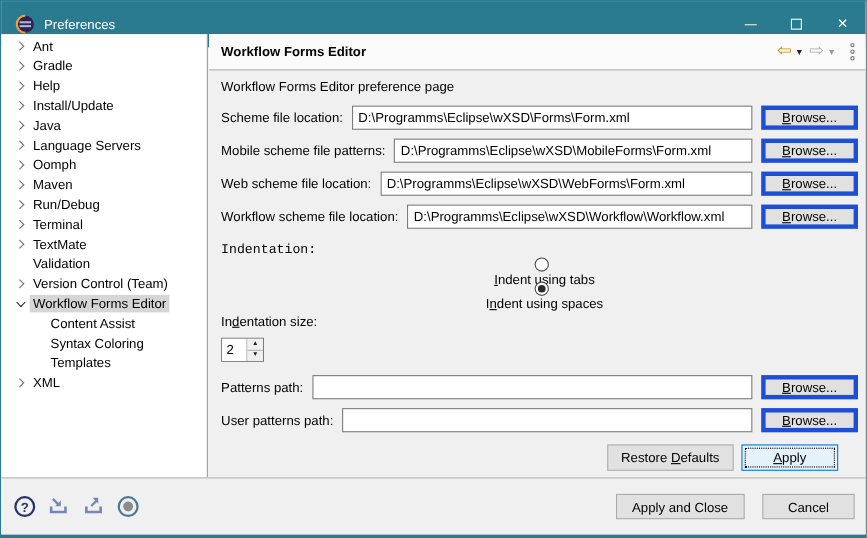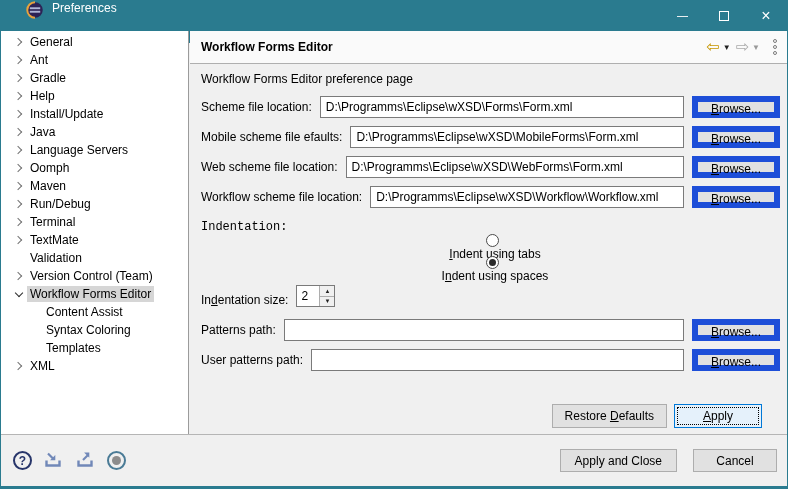--- a/index.html
+++ b/index.html
@@ -4,21 +4,21 @@
 <style>
   * { box-sizing: border-box; margin: 0; padding: 0; }
   html,body { background:#555; }
   body { font-family: "Liberation Sans", sans-serif; font-size: 12px; color:#000; }
 
   .window { position:relative; width:788px; height:489px; background:#F0F0F0;
     border:1px solid #2A7B8F; border-bottom-width:3px; overflow:hidden; }
 
   
   .titlebar { position:absolute; top:0; left:0; right:0; height:42px; background:#2A7B8F;
-    display:flex; align-items:flex-start; color:#fff; padding-left:25px; }
+    display:flex; align-items:center; color:#fff; padding-left:13px; }
   .titlebar .ttl { margin-left:8px; font-size:12px; }
   .winbtns { margin-left:auto; display:flex; height:30px; }
   .winbtn { width:42px; height:30px; display:flex; align-items:center; justify-content:center; }
   .minbar { width:11px; height:1px; background:#E8EEF0; }
   .maxbox { width:10px; height:10px; border:1px solid #fff; }
   .closex { font-size:16px; line-height:1; color:#fff; }
 
   
   .sidebar { position:absolute; top:30px; left:0; width:188px; height:403px; background:#fff;
     border-right:1px solid #9B9B9B; }
@@ -51,31 +51,31 @@
   .vdots { display:inline-flex; flex-direction:column; gap:2px; margin-left:8px; margin-right:2px; }
   .vdots i { width:4px; height:4px; border:1px solid #7a7a7a; border-radius:50%; background:#fff; }
 
   .content { position:relative; padding:8px 7px 0 11px; height:370px; }
   .desc { margin-bottom:10px; }
 
   .frow { display:flex; align-items:center; gap:8px; margin-bottom:8px; }
   .frow label { white-space:nowrap; }
   .frow input { flex:1; height:22px; border:1px solid #7A7A7A; background:#fff;
     font-family:"Liberation Sans",sans-serif; font-size:12px; padding:1px 5px; outline:none; }
-  .btn { height:22px; width:88px; background:#E1E1E1; border:6px solid #1d4ed8;
+  .btn { height:22px; width:88px; background:#E1E1E1; border:4px solid #1d4ed8;
     font-family:"Liberation Sans",sans-serif; font-size:12px; text-align:center; flex:none; }
   .mn { text-decoration:underline; }
 
   .sect { margin:12px 0 0 0;font-family:Liberation Mono, monospace; }
   .radiorow { display:flex; align-items:center; height:22px; margin-left:9px;flex-direction:column; }
   .radio { width:13px; height:13px; border:1px solid #4b4b4b; border-radius:50%; background:#fff;
     display:inline-flex; align-items:center; justify-content:center; margin-right:6px; flex:none; }
   .radio.checked::after { content:""; width:7px; height:7px; border-radius:50%; background:#2b2b2b; }
 
-  .sizerow { display:flex; align-items:flex-end; margin:7px 0 12px 0; gap:8px; }
+  .sizerow { display:flex; align-items:flex-start; margin:7px 0 12px 0; gap:8px;flex-direction:column; }
   .spinner { display:inline-flex; height:22px; border:1px solid #7A7A7A; background:#fff; }
   .spinner input { width:22px; border:none; outline:none; padding:1px 4px;
     font-family:"Liberation Sans",sans-serif; font-size:12px; }
   .spinbtns { display:flex; flex-direction:column; width:15px; border-left:1px solid #ADADAD; }
   .spinbtns span { flex:1; display:flex; align-items:center; justify-content:center;
     font-size:6px; color:#222; background:#F0F0F0; }
   .spinbtns span:first-child { border-bottom:1px solid #ADADAD; }
 
   .defaultsrow { position:absolute; right:25px; bottom:6px; display:flex; gap:7px; }
   .btn2 { height:24px; padding:0 12px; background:#E1E1E1; border:1px solid #ADADAD;
@@ -118,24 +118,20 @@
       <div class="winbtn">
           <span class="closex">×</span>
         </div>
     </div>
   </div>
 
   <div class="sidebar">
     <div class="tree">
       <div class="titem">
           <span class="chev right"></span>
-          <span class="tlabel">General</span>
-        </div>
-      <div class="titem">
-          <span class="chev right"></span>
           <span class="tlabel">Ant</span>
         </div>
       <div class="titem">
           <span class="chev right"></span>
           <span class="tlabel">Gradle</span>
         </div>
       <div class="titem">
           <span class="chev right"></span>
           <span class="tlabel">Help</span>
         </div>
@@ -220,21 +216,21 @@
 
     <div class="content">
       <div class="desc">Workflow Forms Editor preference page</div>
 
       <div class="frow">
         <label>Scheme file location:</label>
         <input type="text" value="D:\Programms\Eclipse\wXSD\Forms\Form.xml" style="">
         <button class="btn"><span></span><span class="mn">B</span><span>rowse...</span></button>
       </div>
       <div class="frow">
-        <label>Mobile scheme file efaults:</label>
+        <label>Mobile scheme file patterns:</label>
         <input type="text" value="D:\Programms\Eclipse\wXSD\MobileForms\Form.xml" style="">
         <button class="btn"><span></span><span class="mn">B</span><span>rowse...</span></button>
       </div>
       <div class="frow">
         <label>Web scheme file location:</label>
         <input type="text" value="D:\Programms\Eclipse\wXSD\WebForms\Form.xml" style="">
         <button class="btn"><span></span><span class="mn">B</span><span>rowse...</span></button>
       </div>
       <div class="frow">
         <label>Workflow scheme file location:</label>

